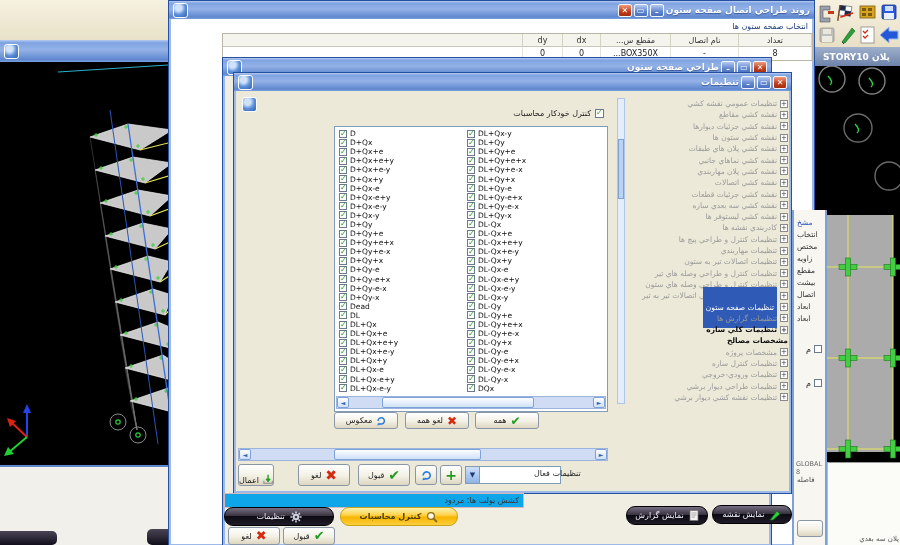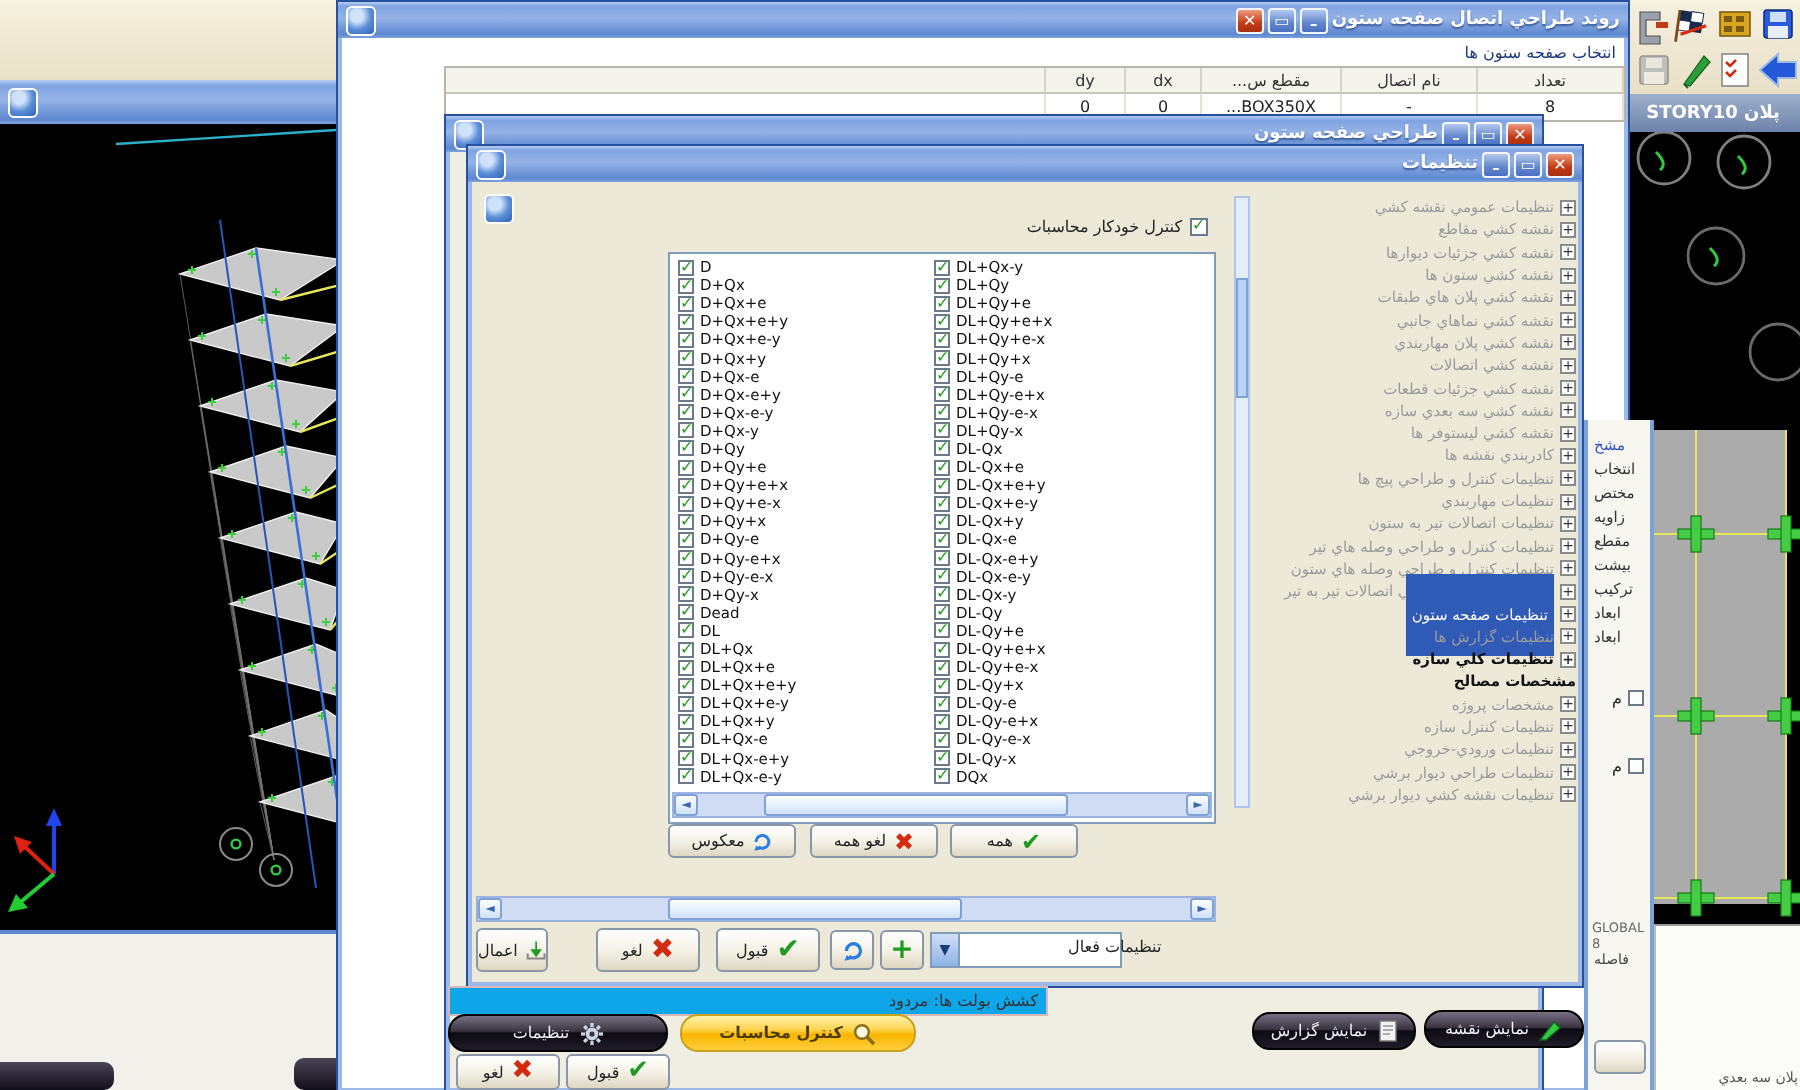--- a/index.html
+++ b/index.html
@@ -315,21 +315,21 @@
 </div>
 
 <div class="abs" id="side-strip">
   <div id="side-labels" style="padding-top:8px;">
       <div class="slabel hl">مشخ</div>
       <div class="slabel">انتخاب</div>
       <div class="slabel">مختص</div>
       <div class="slabel">زاويه</div>
       <div class="slabel">مقطع</div>
       <div class="slabel">بيشت</div>
-      <div class="slabel">تركيب</div>
+      <div class="slabel">اتصال</div>
       <div class="slabel">ابعاد</div>
       <div class="slabel">ابعاد</div>
     </div>
   <div class="scb-row" style="margin-top:14px;">
     <span class="cb empty"></span>
     <span>م</span>
   </div>
   <div class="scb-row" style="margin-top:16px;">
     <span class="cb empty"></span>
     <span>م</span>
@@ -728,21 +728,21 @@
         <span class="tbox">+</span>
       </div>
     </div>
 
   <div class="hsb" style="left:4px;top:375px;width:370px;height:13px;">
     <span class="sb-btn">◄</span>
     <span class="sb-thumb" style="left:95px;width:145px;"></span>
     <span class="sb-btn" style="margin-left:auto;">►</span>
   </div>
 
-  <div class="btn abs" style="left:4px;top:391px;width:36px;height:22px;">
+  <div class="btn abs" style="left:4px;top:391px;width:36px;height:22px;align-items:flex-end;">
     <span class="rtl">اعمال</span>
     <svg width="12" height="12" viewBox="0 0 12 12">
       <polygon points="6,1 6,6 3.5,6 6,9.5 8.5,6 6,6" fill="#1f9c1f" stroke="#1f9c1f"></polygon>
       <path d="M1 8 v3 h10 v-3" stroke="#888" fill="none" stroke-width="1.2"></path>
     </svg>
   </div>
   <div class="btn abs" style="left:64px;top:391px;width:52px;height:22px;">
     <span class="rtl">لغو</span>
     <span class="big-x" style="font-size:14px;">✖</span>
   </div>

